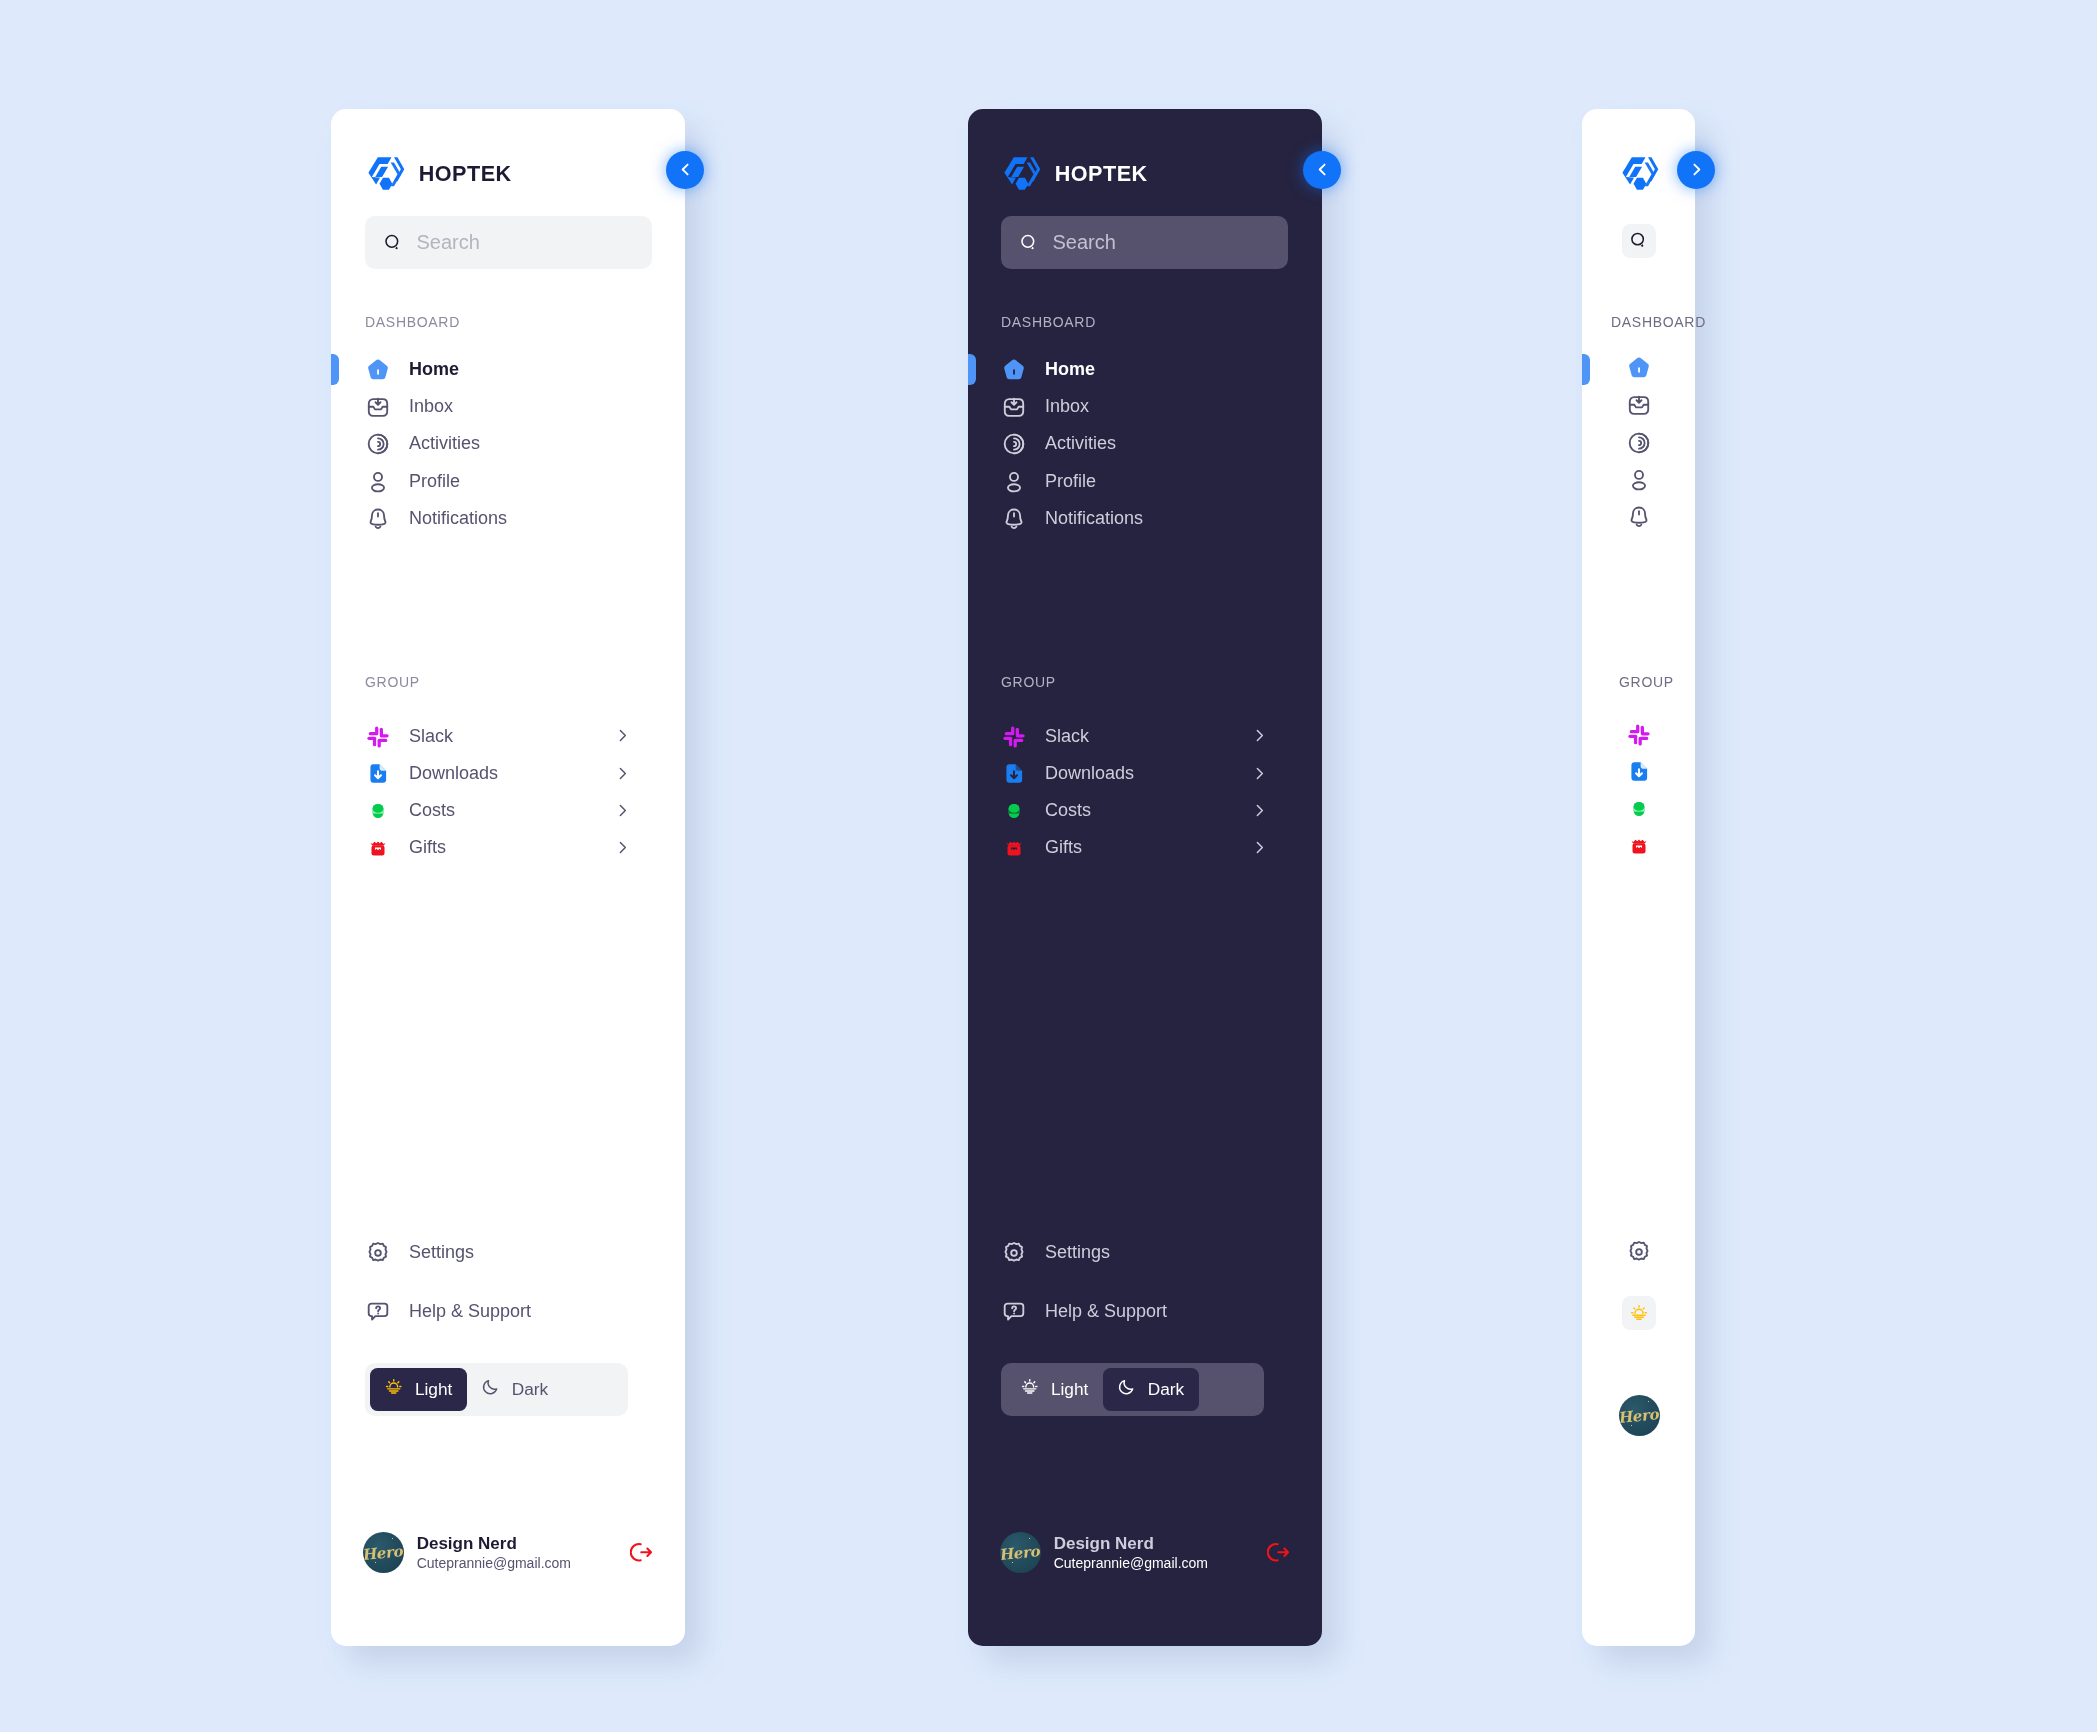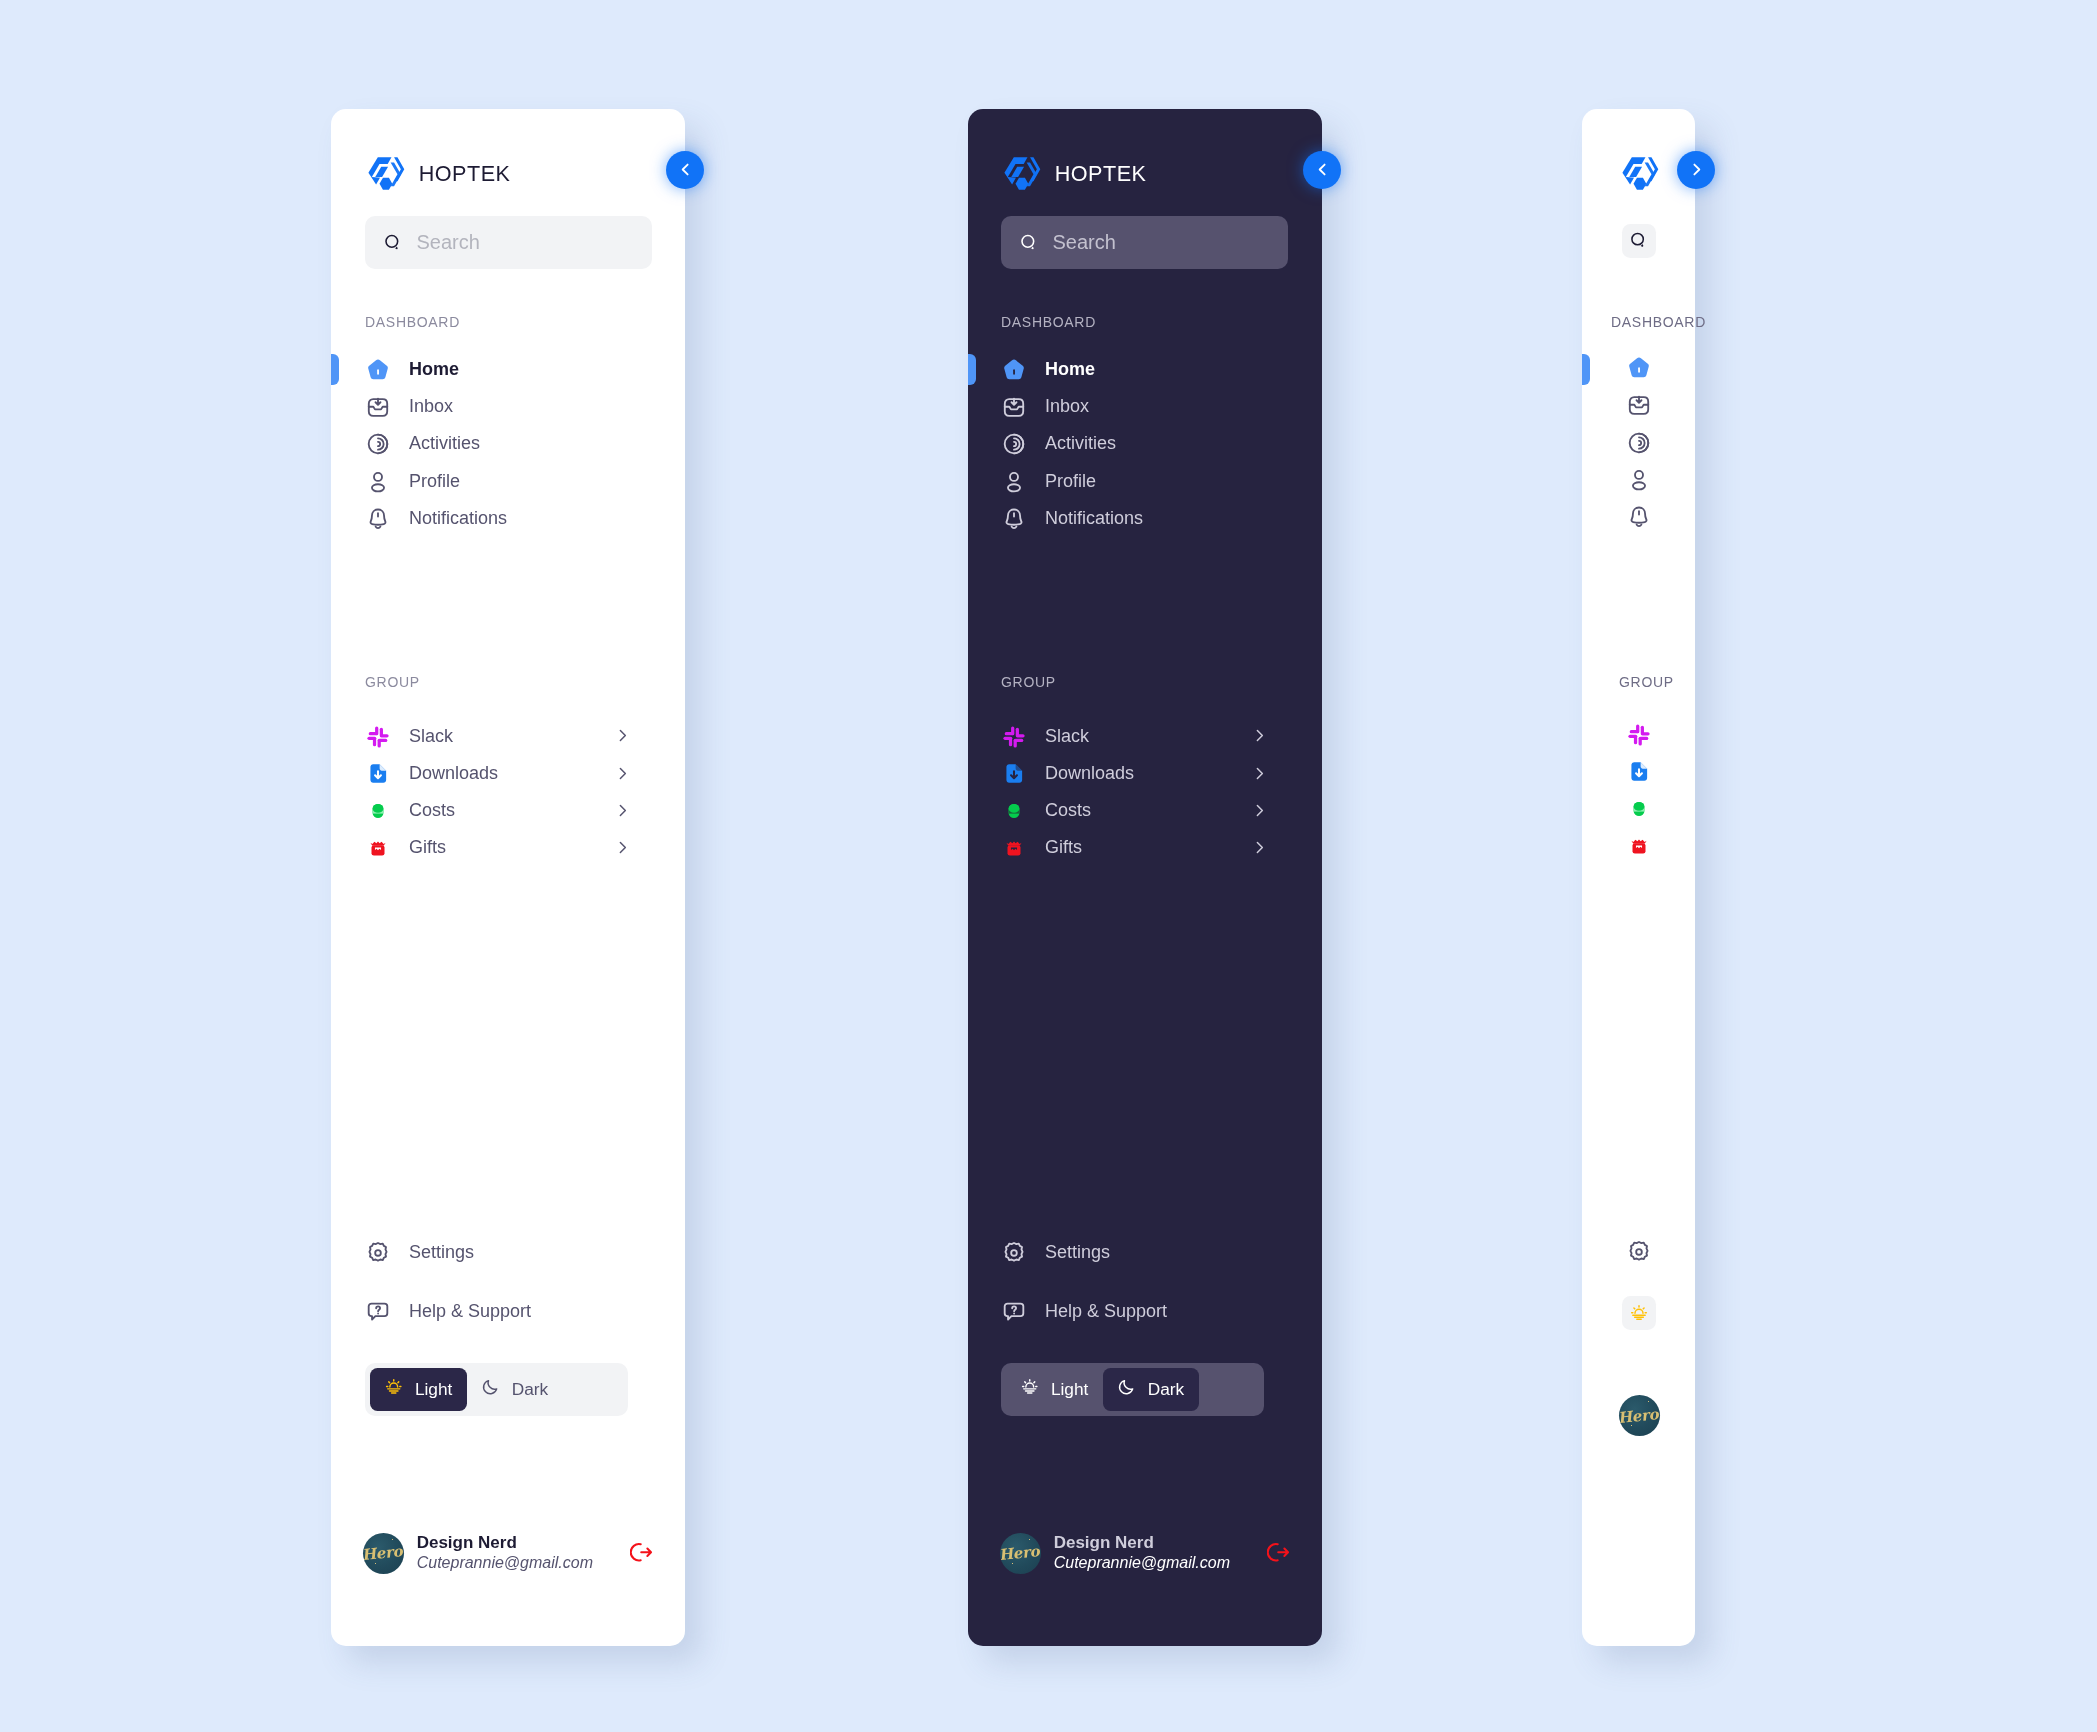--- a/index.html
+++ b/index.html
@@ -47,21 +47,21 @@
   .tb-rail  { left: 1677px; top: 151px; }
 
   
   .brand {
     position: absolute;
     display: flex; align-items: center; gap: 12.7px;
   }
   .brand-logo { width: 41px; height: 41px; flex: none; }
   .brand-name {
     font-size: 21.6px;
-    font-weight: normal;
+    font-weight: bold;
     letter-spacing: 0.5px;
   }
   .brand-name.on-light { color: #1d1b33; }
   .brand-name.on-dark  { color: #ffffff; }
 
   
   .search {
     position: absolute;
     height: 53px;
     border-radius: 10px;
@@ -207,21 +207,21 @@
     font-style: italic;
     font-weight: bold;
     font-size: 15px;
     color: #d8bf72;
     letter-spacing: -0.4px;
     z-index: 2;
     transform: rotate(-6deg);
   }
   .user-meta { margin-left: 12.7px; }
   .user-name { font-size: 17px; font-weight: bold; line-height: 1.25; }
-  .user-mail { font-size: 16px; line-height: 1.3; font-style: italic; }
+  .user-mail { font-size: 14px; line-height: 1.3; }
   .un-light { color: #1d1b33; }
   .um-light { color: #55536e; }
   .un-dark  { color: #cfcddb; }
   .um-dark  { color: #ffffff; }
 
   .logout-btn {
     position: absolute;
     width: 24.5px; height: 24.5px;
     cursor: pointer;
   }

